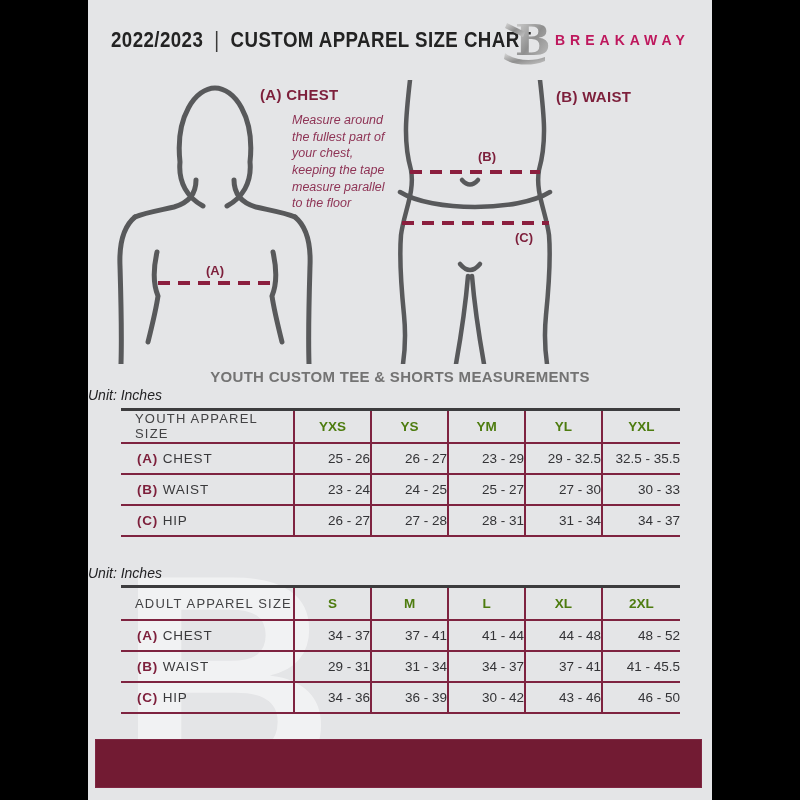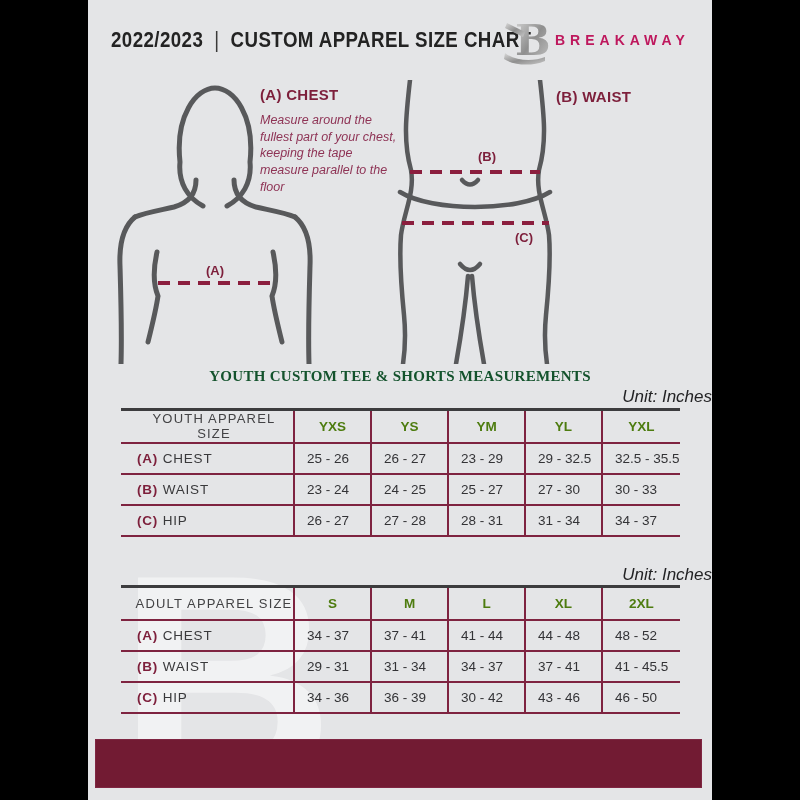--- a/index.html
+++ b/index.html
@@ -22,58 +22,58 @@
   }
   .hdr-sep { font-weight:normal; color:#3a3a3a; }
   .logo-svg { position:absolute; left:415px; top:15px; }
   .brand {
     position:absolute; left:467px; top:32px; font-size:14px; font-weight:bold;
     letter-spacing:5px; color:#be185d; white-space:nowrap;
   }
   
   .guide { position:absolute; }
   .guide h3 { font-size:15px; font-weight:bold; color:#7d1f3b; letter-spacing:.3px; margin-bottom:9px; }
-  .guide p { font-size:12.5px; font-style:italic; color:#8e3355; line-height:1.33; white-space:pre-line; }
+  .guide p { font-size:12.5px; font-style:italic; color:#8e3355; line-height:1.33; white-space:pre-line;margin-left:32px; }
   #guide-chest { left:172px; top:86px; width:138px; }
   #guide-waist { left:468px; top:88px; width:152px; }
   #guide-hips  { left:468px; top:220px; width:156px; }
   
   .fig { position:absolute; }
   #figure-upper { left:20px; top:80px; }
   #figure-lower { left:296px; top:80px; }
   .fig path, .fig line.outline { fill:none; stroke:#58595b; stroke-linecap:round; }
   .fig .dash { stroke:#8b1e3e; stroke-width:4; stroke-dasharray:12 8; }
   .fig text { font-family:"Liberation Sans", sans-serif; font-size:13px; font-weight:bold; fill:#7d1f3b; }
   
   .sec-title {
     position:absolute; left:0; width:100%; text-align:center;
-    font-size:15px; font-weight:bold; color:#14532d; letter-spacing:.3px;font-family:Liberation Serif, serif;
+    font-size:15px; font-weight:bold; color:#737373; letter-spacing:.3px;
   }
   .sec-unit {
-    position:absolute; left:0; width:100%; text-align:right;
-    font-size:17px; font-style:italic; color:#232325;
+    position:absolute; left:0; width:100%; text-align:left;
+    font-size:14px; font-style:italic; color:#232325;
   }
   #youth-title { top:368px; } #youth-unit { top:387px; }
   #adult-title { top:546px; } #adult-unit { top:565px; }
   
   table.size-table {
     position:absolute; left:33px; width:559px; border-collapse:collapse; table-layout:fixed;
     font-size:13.5px; color:#333336;
   }
   #youth-table { top:408px; } #adult-table { top:585px; }
   .size-table thead th {
     border-top:3px solid #3c3c3e; border-bottom:2px solid #7e2340;
     height:33px; font-weight:bold; text-align:center; color:#4d7c0f;
   }
   .size-table thead th.first {
-    text-align:center; font-weight:normal; font-size:13px; letter-spacing:1.2px;
+    text-align:left; font-weight:normal; font-size:13px; letter-spacing:1.2px;
     color:#434345; padding-left:14px;
   }
   .size-table td {
-    height:31px; text-align:left; border-bottom:2px solid #7e2340;padding-left:12px;
+    height:31px; text-align:right; border-bottom:2px solid #7e2340;padding-left:12px;
   }
   .size-table td.first { text-align:left; padding-left:16px; letter-spacing:.8px; color:#39393b; }
   .size-table th:not(:last-child), .size-table td:not(:last-child) { border-right:2px solid #7e2340; }
   .size-table .prefix { color:#7d1f3b; font-weight:bold; }
   
   .footer-bar {
     position:absolute; left:7px; top:739px; width:607px; height:49px;
     background:#721b33; border:1px solid #7f2642;
   }
 </style>

